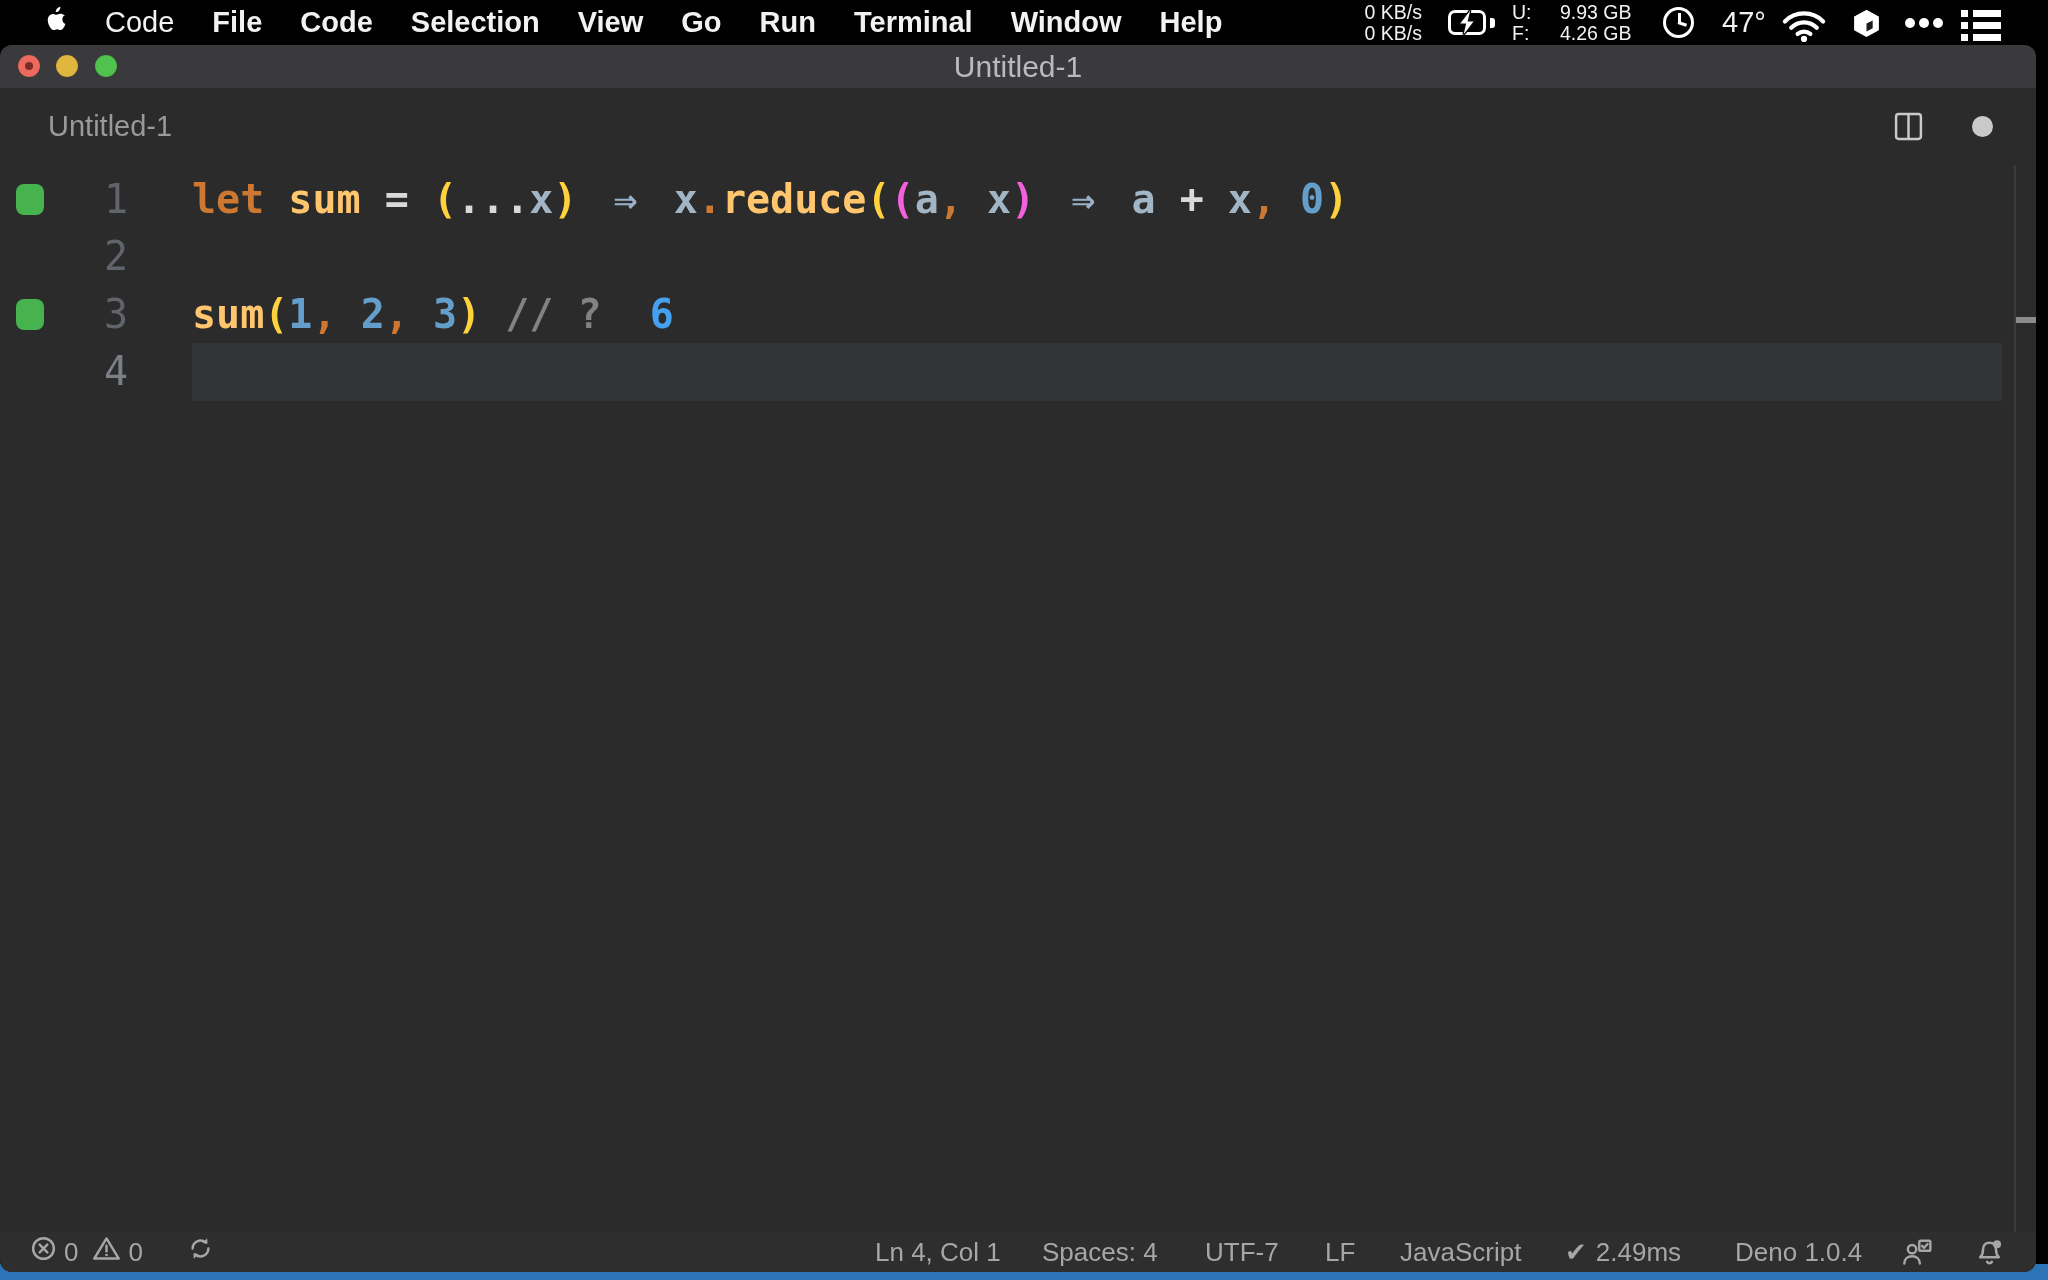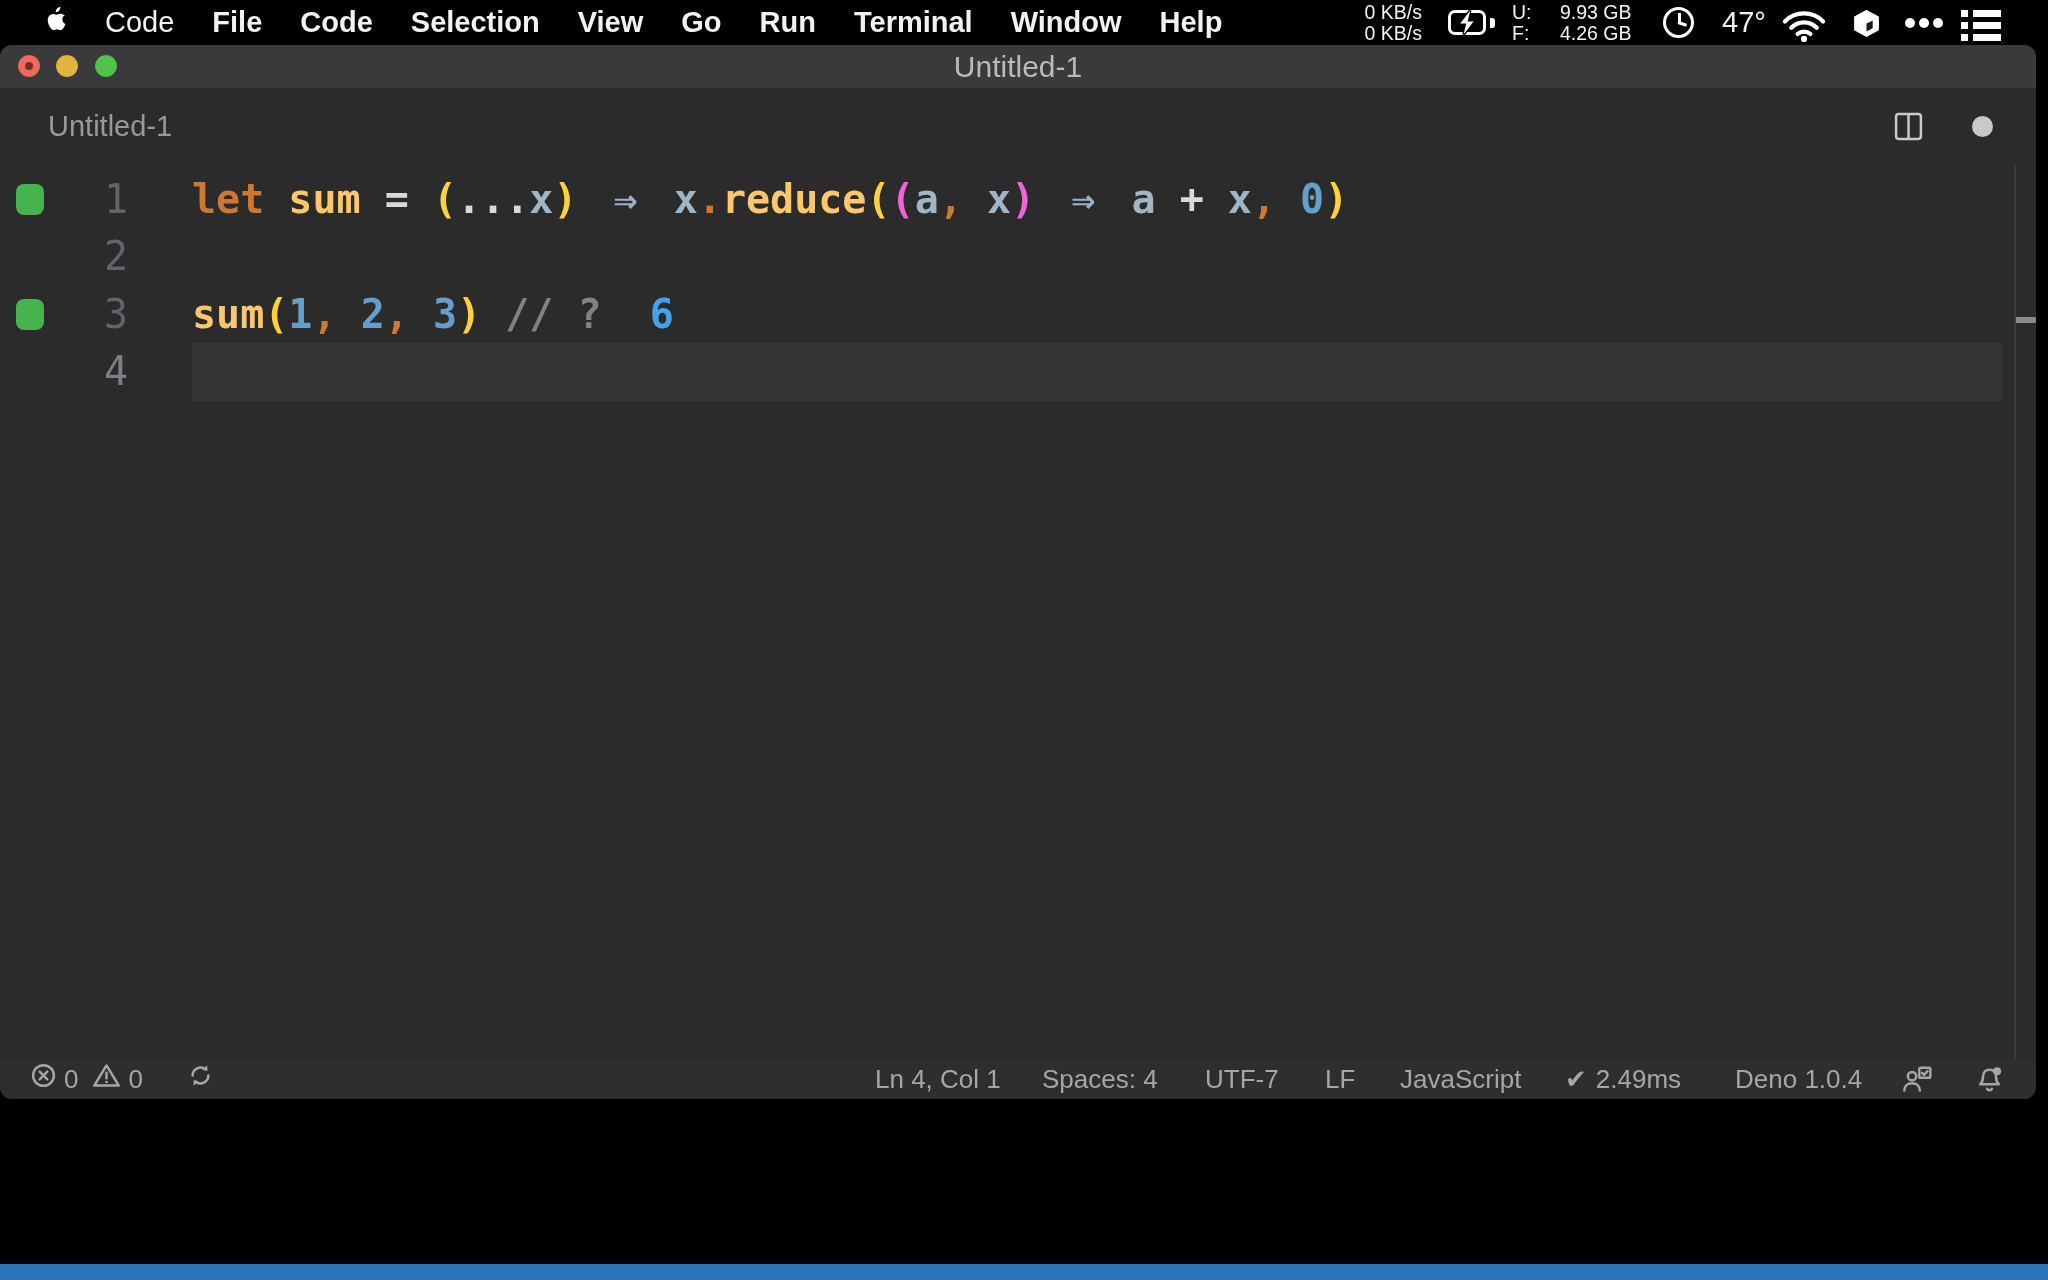--- a/index.html
+++ b/index.html
@@ -28,21 +28,21 @@
   .temp{left:1722px;top:0;line-height:45px;font-size:29px;}
   .wifi{left:1781px;top:8px;}
   .cube{left:1851px;top:8px;}
   .dots3{left:1905px;top:17.5px;display:flex;gap:4px;}
   .dots3 i{width:10px;height:10px;border-radius:50%;background:#fff;}
   .tasklist{left:1961px;top:10px;display:flex;flex-direction:column;gap:5px;}
   .tasklist .row{display:flex;gap:5px;align-items:center;}
   .tasklist .bullet{width:7px;height:7px;background:#fff;}
   .tasklist .bar{width:28px;height:7px;background:#fff;}
   
-  .window{position:absolute;top:45px;left:0;right:12px;height:1054px;border-radius:12px;overflow:hidden;background:var(--c-editor-bg,#2b2b2b);z-index:2;}
+  .window{position:absolute;top:45px;left:0;right:12px;height:1227px;border-radius:12px;overflow:hidden;background:var(--c-editor-bg,#2b2b2b);z-index:2;}
   .titlebar{position:relative;height:43px;background:var(--c-titlebar-bg,#3a3a3c);}
   .tl{position:absolute;top:10px;width:22px;height:22px;border-radius:50%;box-shadow:inset 0 0 1px rgba(0,0,0,.3);}
   .tl-close{left:18px;background:var(--c-tl-close,#ed6a5e);}
   .tl-close::after{content:"";position:absolute;left:7px;top:7px;width:8px;height:8px;border-radius:50%;background:#7a2d26;}
   .tl-min{left:56px;background:var(--c-tl-minimize,#e0b63e);}
   .tl-zoom{left:95px;background:var(--c-tl-zoom,#52c24e);}
   .win-title{position:absolute;left:0;right:0;top:0;line-height:43px;text-align:center;font-size:30px;color:#b9babc;}
   
   .tabbar{position:relative;height:77px;}
   .tab-label{position:absolute;left:48px;top:0;line-height:77px;font-size:29px;color:#98999b;}

